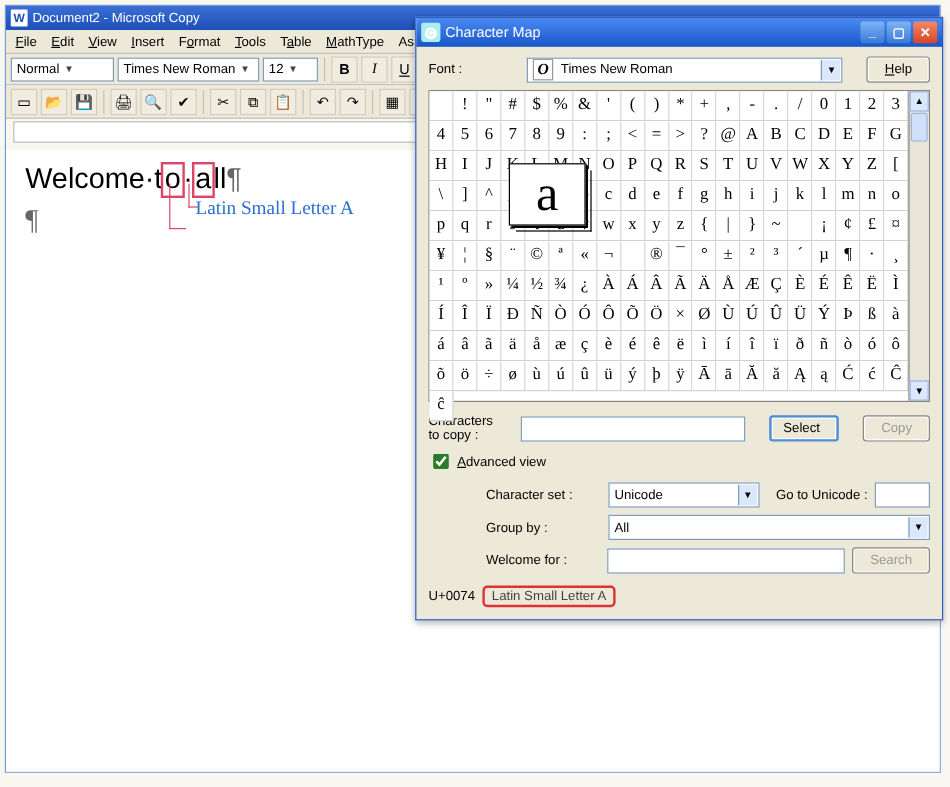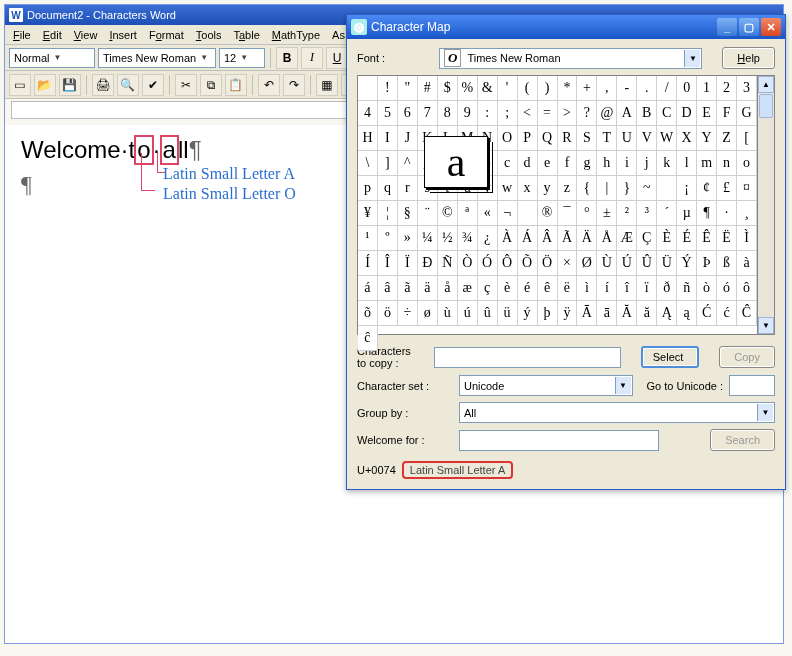--- a/index.html
+++ b/index.html
@@ -54,35 +54,35 @@
   .cm-scroll .thumb { position:absolute; top:18px; left:1px; right:1px; height:24px; background:#cfe0fb; border:1px solid #9db5d8; border-radius:2px;}
 
   .cm-popup { position:absolute; left:66px; top:60px; width:64px; height:52px; background:#fff; border:1px solid #000; display:flex; align-items:center; justify-content:center; font-family:"Times New Roman",serif; font-size:42px; z-index:5; box-shadow:2px 2px 0 #000;}
   .cm-popup::after{content:""; position:absolute; right:-6px; bottom:-6px; width:100%; height:100%; border-right:1px solid #000; border-bottom:1px solid #000; z-index:-1;}
 
   .cm-input { height:21px; border:1px solid #7f9db9; background:#fff; padding:0 4px; }
   .cm-check { display:flex; align-items:center; gap:4px; margin:6px 0 8px;}
   .cm-check input { accent-color:#2d7a2d; }
 
   .field-row { display:flex; align-items:center; gap:6px; margin-bottom:6px;}
-  .field-row .lbl { width:96px;}
+  .field-row .lbl { width:96px;margin-left:48px;}
   .field-row .combo, .field-row .txt { width:148px;}
   .field-row .aux-lbl { margin-left:8px;}
   .field-row .aux-txt { width:46px;}
 
   .cm-status { margin-top:10px; display:flex; align-items:center; gap:6px; font-size:11px;}
   .cm-status .redbox { border:2px solid #d33; border-radius:4px; padding:1px 6px; color:#444;}
 </style>
 </head>
 <body>
 
 <div class="word-win">
   <div class="titlebar">
     <span class="ico">W</span>
-    <span>Document2 - Characters Word</span>
+    <span>Document2 - Microsoft Copy</span>
   </div>
   <div class="menubar">
     <span><u>F</u>ile</span>
     <span><u>E</u>dit</span>
     <span><u>V</u>iew</span>
     <span><u>I</u>nsert</span>
     <span>F<u>o</u>rmat</span>
     <span><u>T</u>ools</span>
     <span>T<u>a</u>ble</span>
     <span><u>M</u>athType</span>
@@ -130,21 +130,20 @@
 
   <div class="doc-area">
     <div class="doc-text">
       <span>Welcome·t</span><span class="hl-box">o</span><span>·</span><span class="hl-box">a</span><span>ll</span><span class="pil">¶</span>
     </div>
     <div class="doc-text pil" style="margin-top:6px">¶</div>
 
     <div class="callout-line" style="left:136px; top:28px; height:38px; border-bottom:1px solid #d46; width:14px;"></div>
     <div class="callout-line" style="left:152px; top:28px; height:20px; border-bottom:1px solid #d46; width:8px;"></div>
     <div class="callout-label" style="left:158px; top:40px;">Latin Small Letter A</div>
-    <div class="callout-label" style="left:158px; top:60px;">Latin Small Letter O</div>
   </div>
 </div>
 
 <div class="cm-win">
   <div class="cm-title">
     <span class="ico">🅒</span>
     <span>Character Map</span>
     <span class="spacer"></span>
     <span class="cm-ctrl cm-min">_</span>
     <span class="cm-ctrl cm-max">▢</span>
@@ -373,20 +372,24 @@
       <div class="cm-popup">a</div>
     </div>
 
     <div class="cm-row" style="margin-top:10px">
       <span style="width:112px">Characters to copy :</span>
       <input class="cm-input" style="flex: 1 1 0%;" value="">
       <div class="cm-btn outlined">Select</div>
       <div class="cm-btn disabled">Copy</div>
     </div>
 
+    <label class="cm-check">
+      <input type="checkbox" checked="" style="">
+      <span><u>A</u>dvanced view</span>
+    </label>
 
     <div class="field-row">
       <span class="lbl">Character set :</span>
       <div class="cm-combo combo">
         <span>Unicode</span>
         <span class="arrow">▼</span>
       </div>
       <span class="aux-lbl">Go to Unicode :</span>
       <input class="cm-input aux-txt" value="" style="">
     </div>

